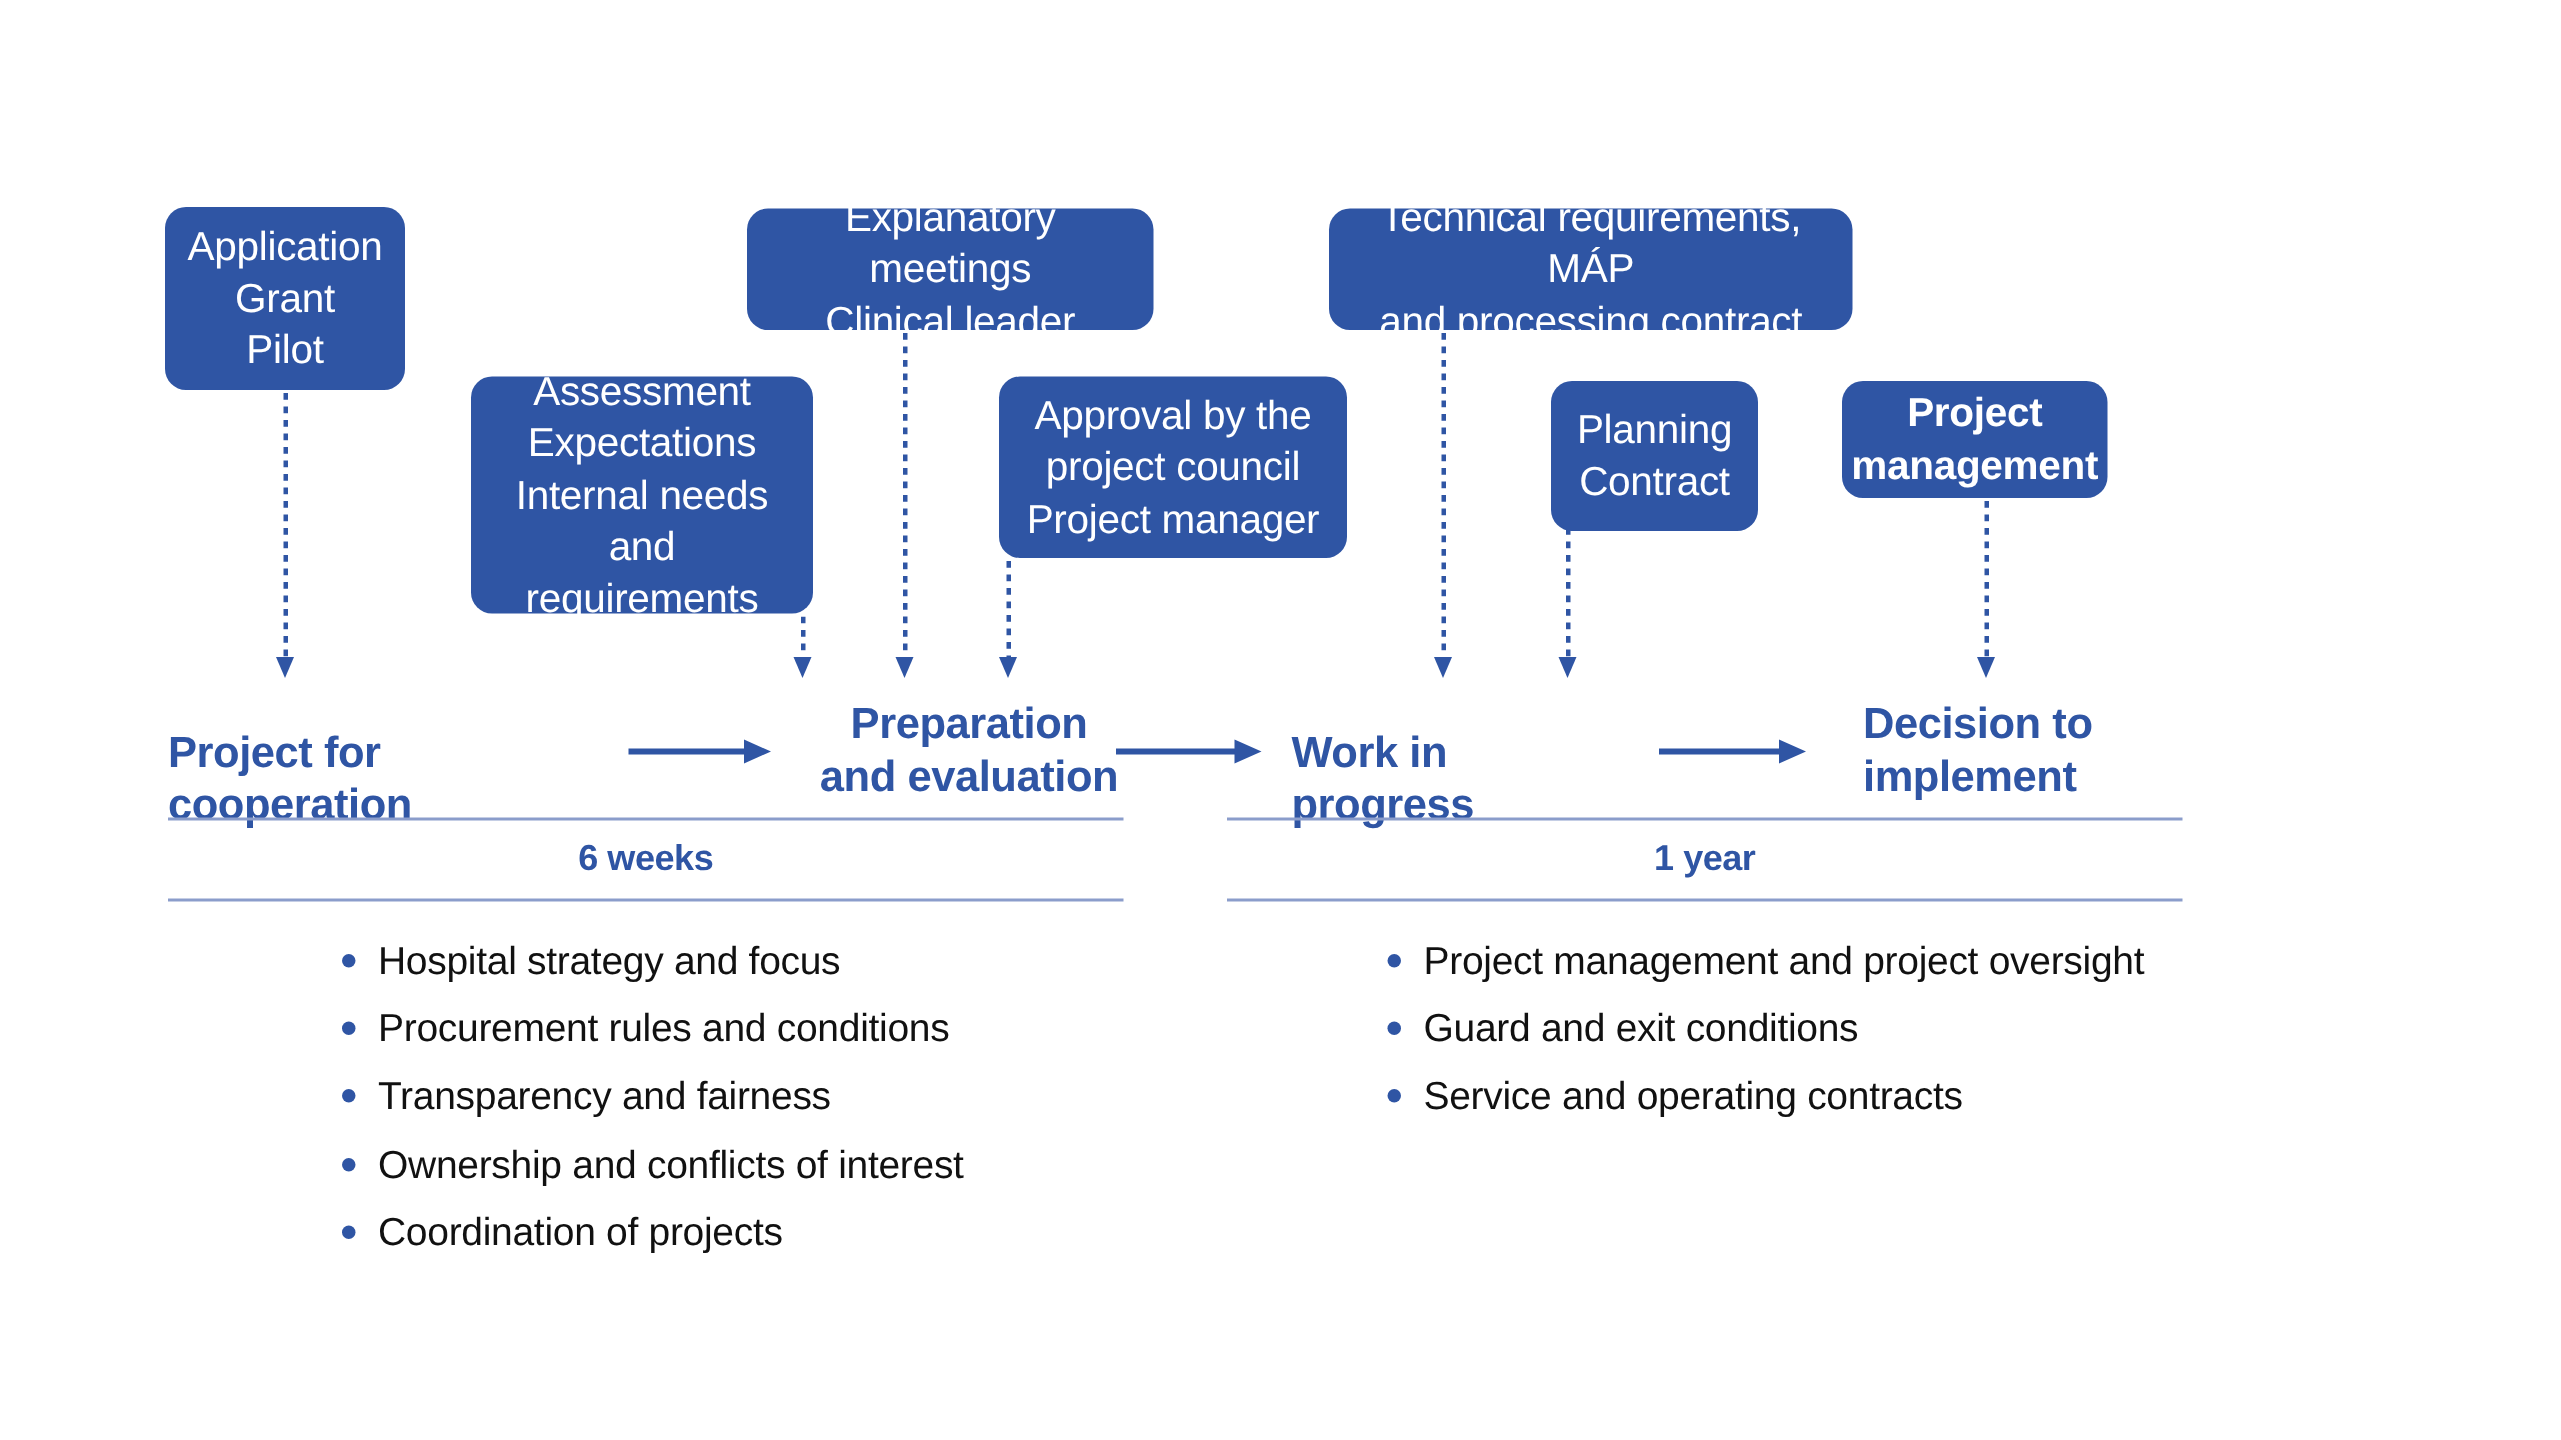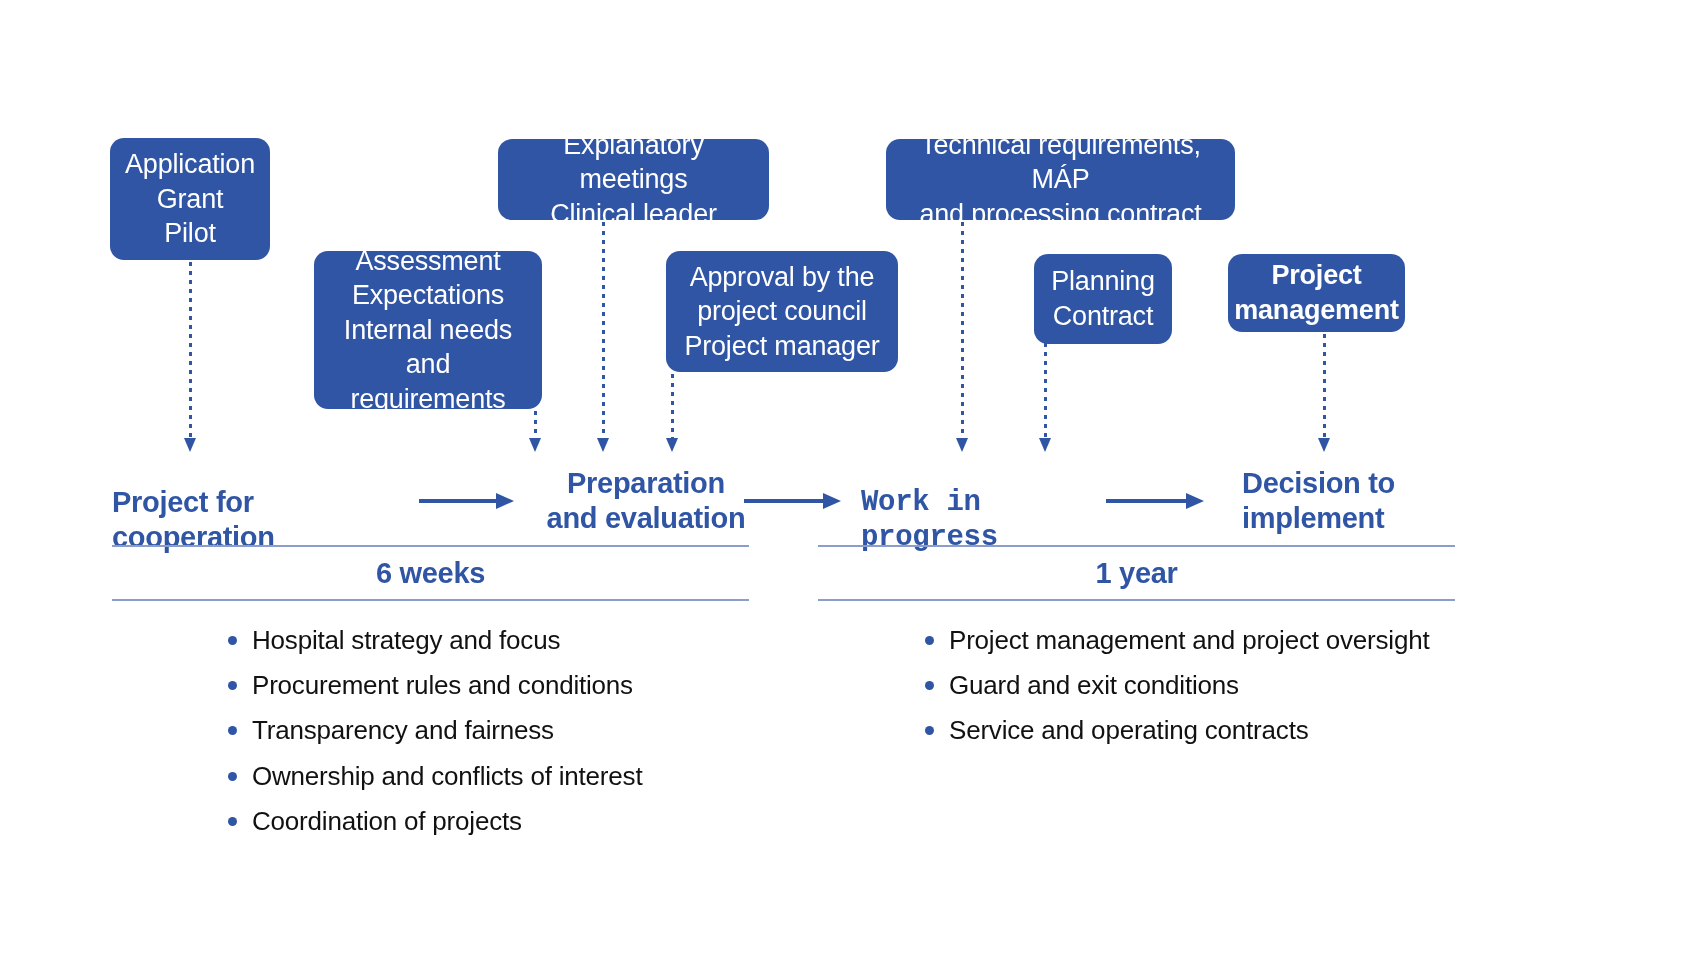--- a/index.html
+++ b/index.html
@@ -105,21 +105,21 @@
     border-top: 2px solid #8b9dcb;
     border-bottom: 2px solid #8b9dcb;
     display: flex;
     align-items: center;
     justify-content: center;
   }
   .band-label {
     color: #2f55a4;
     font-family: "Liberation Sans", sans-serif;
     font-weight: bold;
-    font-size: 29px;
+    font-size: 24px;
     letter-spacing: -0.3px;
   }
 
   
   .bullets {
     position: absolute;
     list-style: none;
     margin: 0;
     padding: 0;
   }
@@ -160,21 +160,21 @@
   <div class="callout" style="left:469px; top:139px; width:271px; height:81px;margin-left:29px;">Explanatory meetings
 Clinical leader</div>
 
   <div class="callout" style="left:666px; top:251px; width:232px; height:121px;">Approval by the
 project council
 Project manager</div>
 
   <div class="callout" style="left:886px; top:139px; width:349px; height:81px;">Technical requirements, MÁP
 and processing contract</div>
 
-  <div class="callout" style="left:1034px; top:254px; width:138px; height:90px;">Planning
+  <div class="callout" style="left:1034px; top:254px; width:138px; height:100px;">Planning
 Contract</div>
 
   <div class="callout" style="left:1228px; top:254px; width:177px; height:78px;font-weight:bold;">Project
 management</div>
 
   <div class="connector" style="left:189px; top:262px; height:190px;">
     <div class="dots"></div>
     <div class="head"></div>
   </div>
 
@@ -206,21 +206,21 @@
   <div class="connector" style="left:1323px; top:334px; height:118px;">
     <div class="dots"></div>
     <div class="head"></div>
   </div>
 
   <div class="stage" style="left:112px; top:485px; width:300px;">Project for cooperation</div>
 
   <div class="stage" style="left:531px; top:466px; width:230px; text-align:center;">Preparation
 and evaluation</div>
 
-  <div class="stage" style="left:861px; top:485px; width:230px;font-family:Liberation Mono, monospace;">Work in progress</div>
+  <div class="stage" style="left:861px; top:485px; width:230px;">Work in progress</div>
 
   <div class="stage" style="left:1242px; top:466px; width:200px;">Decision to
 implement</div>
 
   <div class="flow-arrow" style="left:419px; top:493px; width:95px;">
     <div class="shaft"></div>
     <div class="tip"></div>
   </div>
 
   <div class="flow-arrow" style="left:744px; top:493px; width:97px;">

